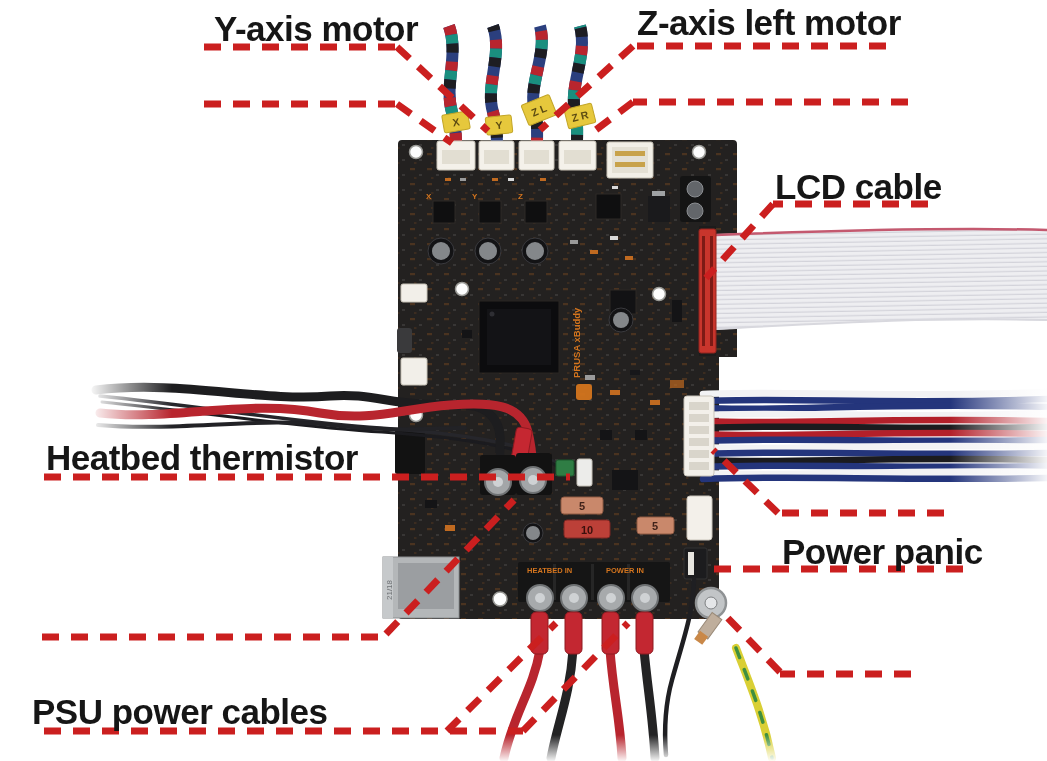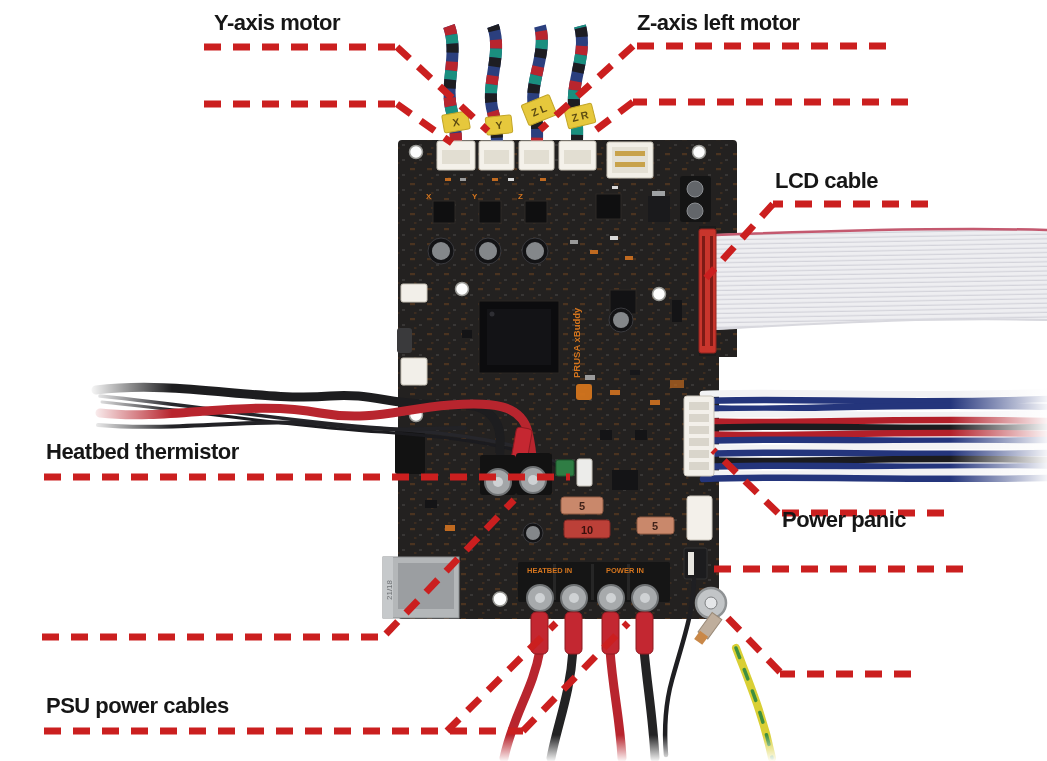--- a/index.html
+++ b/index.html
@@ -1,19 +1,19 @@
 <!DOCTYPE html>
 <html><head>
 <meta charset="utf-8">
 <style>
   html,body{margin:0;padding:0;background:#ffffff;}
   .stage{position:relative;width:1047px;height:761px;background:#fff;overflow:hidden;
          font-family:"Liberation Sans",sans-serif;}
   .art{position:absolute;left:0;top:0;}
-  .callout{position:absolute;font-weight:bold;font-size:22px;letter-spacing:-0.5px;
+  .callout{position:absolute;font-weight:bold;font-size:35px;letter-spacing:-0.5px;
            color:#161616;white-space:nowrap;line-height:1.05;}
 </style>
 </head>
 <body>
 
 <div class="stage">
 
 <svg class="art" width="1047" height="761" viewBox="0 0 1047 761">
   <defs>
     <pattern id="pcb" width="17" height="15" patternUnits="userSpaceOnUse">
@@ -379,19 +379,19 @@
     <path d="M386,634 L514,500"></path>
     <path d="M911,674 L780,674"></path>
     <path d="M780,672 L723,613"></path>
     <path d="M44,731 L523,731"></path>
     <path d="M447,731 L556,623"></path>
     <path d="M523,731 L628,623"></path>
   </g>
 </svg>
 
 <div class="callout" style="left:214px;top:11px">Y-axis motor</div>
-<div class="callout" style="left:637px;top:11px">Z-axis left motor</div>
+<div class="callout" style="left:637px;top:5px">Z-axis left motor</div>
 <div class="callout" style="left:46px;top:440px">Heatbed thermistor</div>
 <div class="callout" style="left:775px;top:169px">LCD cable</div>
-<div class="callout" style="left:782px;top:508px">Power panic</div>
-<div class="callout" style="left:46px;top:694px">PSU power cables</div>
+<div class="callout" style="left:782px;top:534px">Power panic</div>
+<div class="callout" style="left:32px;top:694px">PSU power cables</div>
 
 </div>
 
 </body></html>

